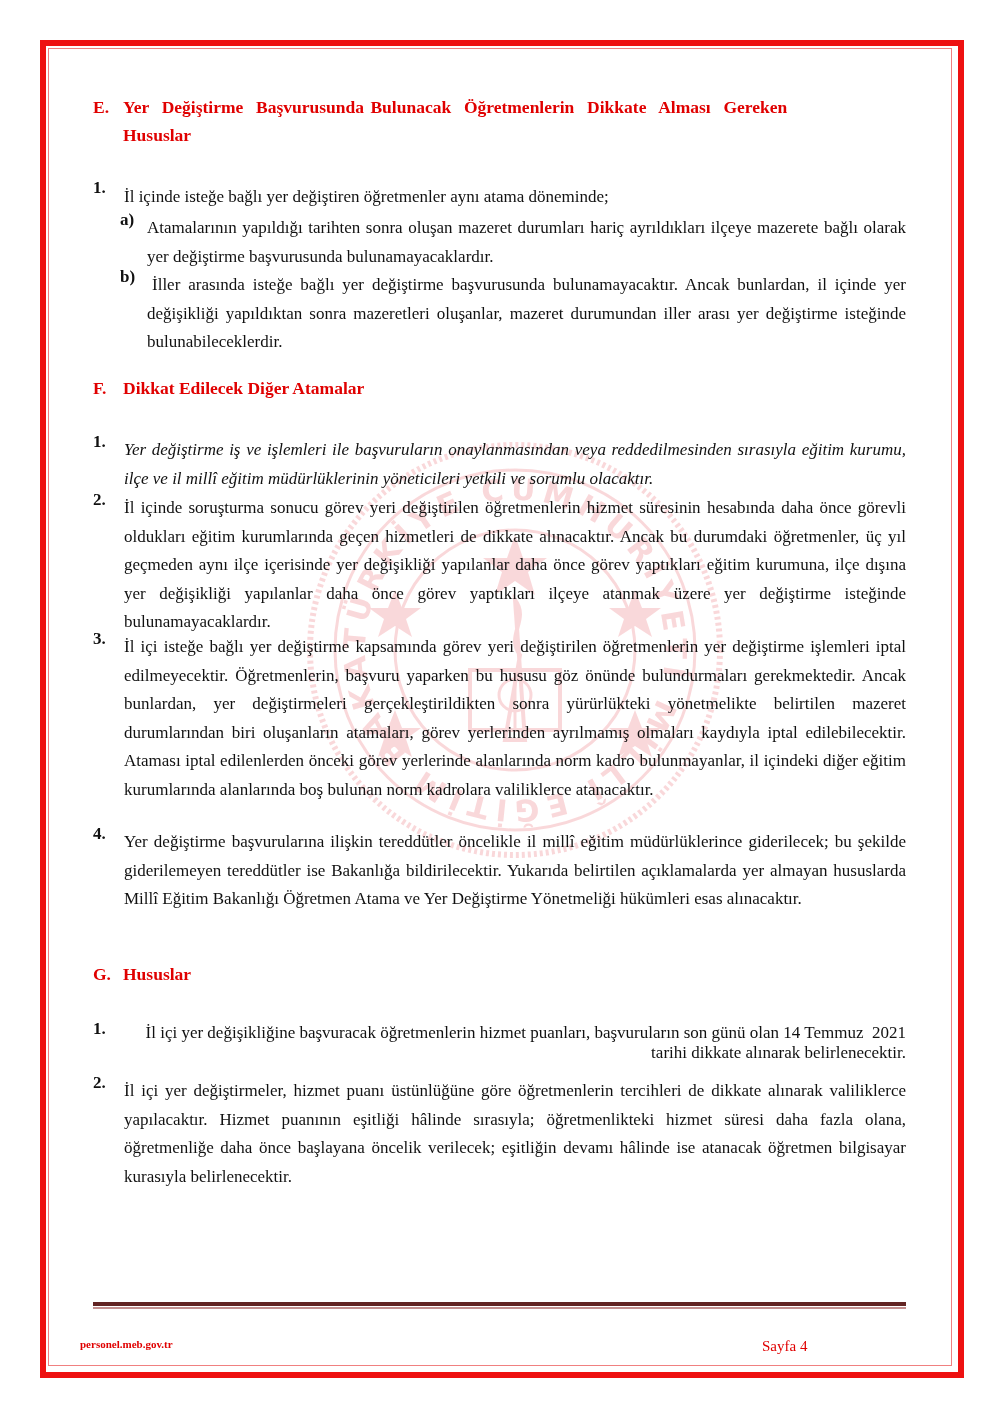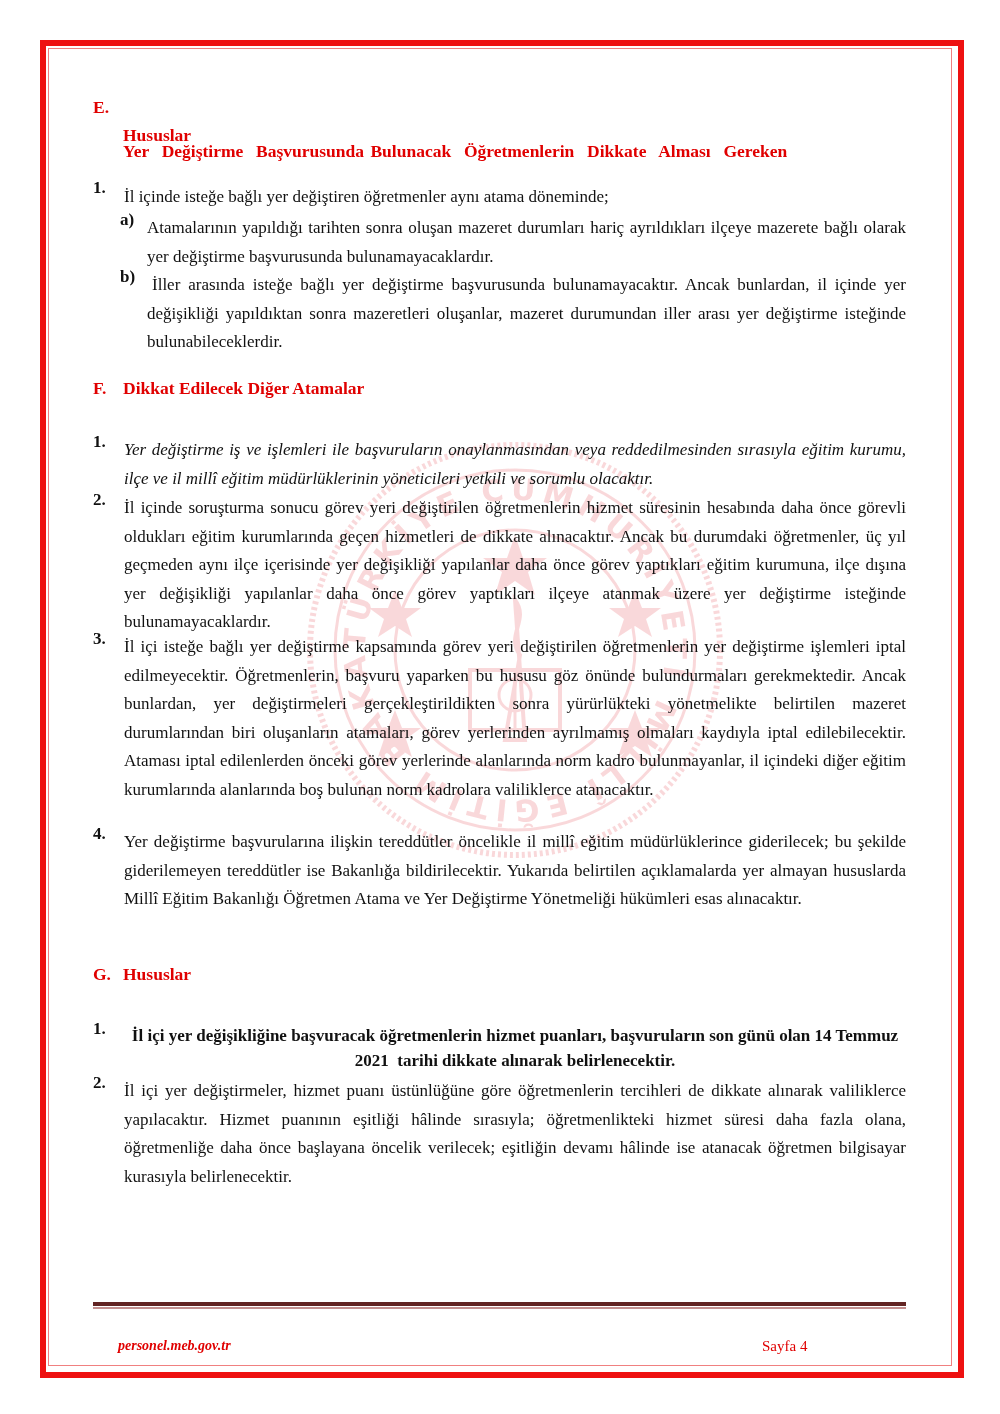--- a/index.html
+++ b/index.html
@@ -13,21 +13,21 @@
   .content { position:absolute; left:0; top:0; width:1000px; }
   .h { position:absolute; color:#e00000; font-weight:bold; font-size:17.5px; }
   .h .letter { position:absolute; left:0; }
   .h .txt { position:absolute; left:30px; }
   .para { position:absolute; font-size:17px; line-height:28.5px; text-align:justify;margin-top:8px; }
   .num { position:absolute; font-weight:bold; font-size:17px; }
   .sub { position:absolute; font-weight:bold; font-size:17px; }
   .just-last { text-align-last:left; }
   .footer-rule1 { position:absolute; left:93px; top:1302px; width:813px; height:4px; background:#622423; }
   .footer-rule2 { position:absolute; left:93px; top:1307px; width:813px; height:1.5px; background:#c49090; }
-  .footer-url { position:absolute; left:80px; top:1338px; color:#e00000; font-style:italic; font-weight:bold; font-size:14px;margin-left:38px; }
+  .footer-url { position:absolute; left:80px; top:1338px; color:#e00000; font-weight:bold; font-size:11px; }
   .footer-page { position:absolute; left:762px; top:1338px; color:#e00000; font-size:15px; }
 </style>
 </head>
 <body>
 
 <div class="border-outer"></div>
 <div class="border-inner"></div>
 
 <svg class="watermark" viewBox="0 0 420 420">
   <defs>
@@ -49,21 +49,21 @@
   <path d="M210 160 C 225 180, 200 195, 215 215 L 200 300 L 220 300 Z" fill="none" stroke="#e8505a" stroke-width="4"></path>
   <rect x="165" y="230" width="90" height="60" fill="none" stroke="#e8505a" stroke-width="4"></rect>
   <line x1="210" y1="230" x2="210" y2="290" stroke="#e8505a" stroke-width="3"></line>
   <circle cx="210" cy="255" r="16" fill="none" stroke="#e8505a" stroke-width="3"></circle>
 </svg>
 
 <div class="content">
 
   <div class="h" style="left:93px; top:97px; width:820px; height:60px;">
     <span class="letter">E.</span>
-    <span class="txt" style="white-space:pre; word-spacing:2px;margin-top:44px;">Yer  Değiştirme  Başvurusunda Bulunacak  Öğretmenlerin  Dikkate  Alması  Gereken</span>
+    <span class="txt" style="white-space:pre; word-spacing:2px;">Yer  Değiştirme  Başvurusunda Bulunacak  Öğretmenlerin  Dikkate  Alması  Gereken</span>
     <span class="txt" style="top:28px;">Hususlar</span>
   </div>
 
   <span class="num" style="left:93px; top:178px;">1.</span>
   <div class="para" style="left:124px; top:175px; width:782px;">İl içinde isteğe bağlı yer değiştiren öğretmenler aynı atama döneminde;</div>
 
   <span class="sub" style="left:120px; top:210px;">a)</span>
   <div class="para just-last" style="left:147px; top:206px; width:759px;">Atamalarının yapıldığı tarihten sonra oluşan mazeret durumları hariç ayrıldıkları ilçeye mazerete bağlı olarak yer değiştirme başvurusunda bulunamayacaklardır.</div>
 
   <span class="sub" style="left:120px; top:267px;">b)</span>
@@ -85,21 +85,21 @@
 
   <span class="num" style="left:93px; top:824px;">4.</span>
   <div class="para just-last" style="left:124px; top:820px; width:782px;">Yer değiştirme başvurularına ilişkin tereddütler öncelikle il millî eğitim müdürlüklerince giderilecek; bu şekilde giderilemeyen tereddütler ise Bakanlığa bildirilecektir. Yukarıda belirtilen açıklamalarda yer almayan hususlarda Millî Eğitim Bakanlığı Öğretmen Atama ve Yer Değiştirme Yönetmeliği hükümleri esas alınacaktır.</div>
 
   <div class="h" style="left:93px; top:964px; width:800px; height:28px;">
     <span class="letter">G.</span>
     <span class="txt">Hususlar</span>
   </div>
 
   <span class="num" style="left:93px; top:1019px;">1.</span>
-  <div class="para" style="left:124px; top:1015px; width:782px; text-align:center; white-space:pre-wrap; line-height:25px;font-weight:bold;">İl içi yer değişikliğine başvuracak öğretmenlerin hizmet puanları, başvuruların son günü olan 14 Temmuz  2021  tarihi dikkate alınarak belirlenecektir.</div>
+  <div class="para" style="left:124px; top:1015px; width:782px; text-align:right; white-space:pre-wrap; line-height:20px;">İl içi yer değişikliğine başvuracak öğretmenlerin hizmet puanları, başvuruların son günü olan 14 Temmuz  2021  tarihi dikkate alınarak belirlenecektir.</div>
 
   <span class="num" style="left:93px; top:1073px;">2.</span>
   <div class="para just-last" style="left:124px; top:1069px; width:782px;">İl içi yer değiştirmeler, hizmet puanı üstünlüğüne göre öğretmenlerin tercihleri de dikkate alınarak valiliklerce yapılacaktır. Hizmet puanının eşitliği hâlinde sırasıyla; öğretmenlikteki hizmet süresi daha fazla olana, öğretmenliğe daha önce başlayana öncelik verilecek; eşitliğin devamı hâlinde ise atanacak öğretmen bilgisayar kurasıyla belirlenecektir.</div>
 </div>
 
 <div class="footer-rule1"></div>
 <div class="footer-rule2"></div>
 <a class="footer-url">personel.meb.gov.tr</a>
 <span class="footer-page">Sayfa 4</span>
 

